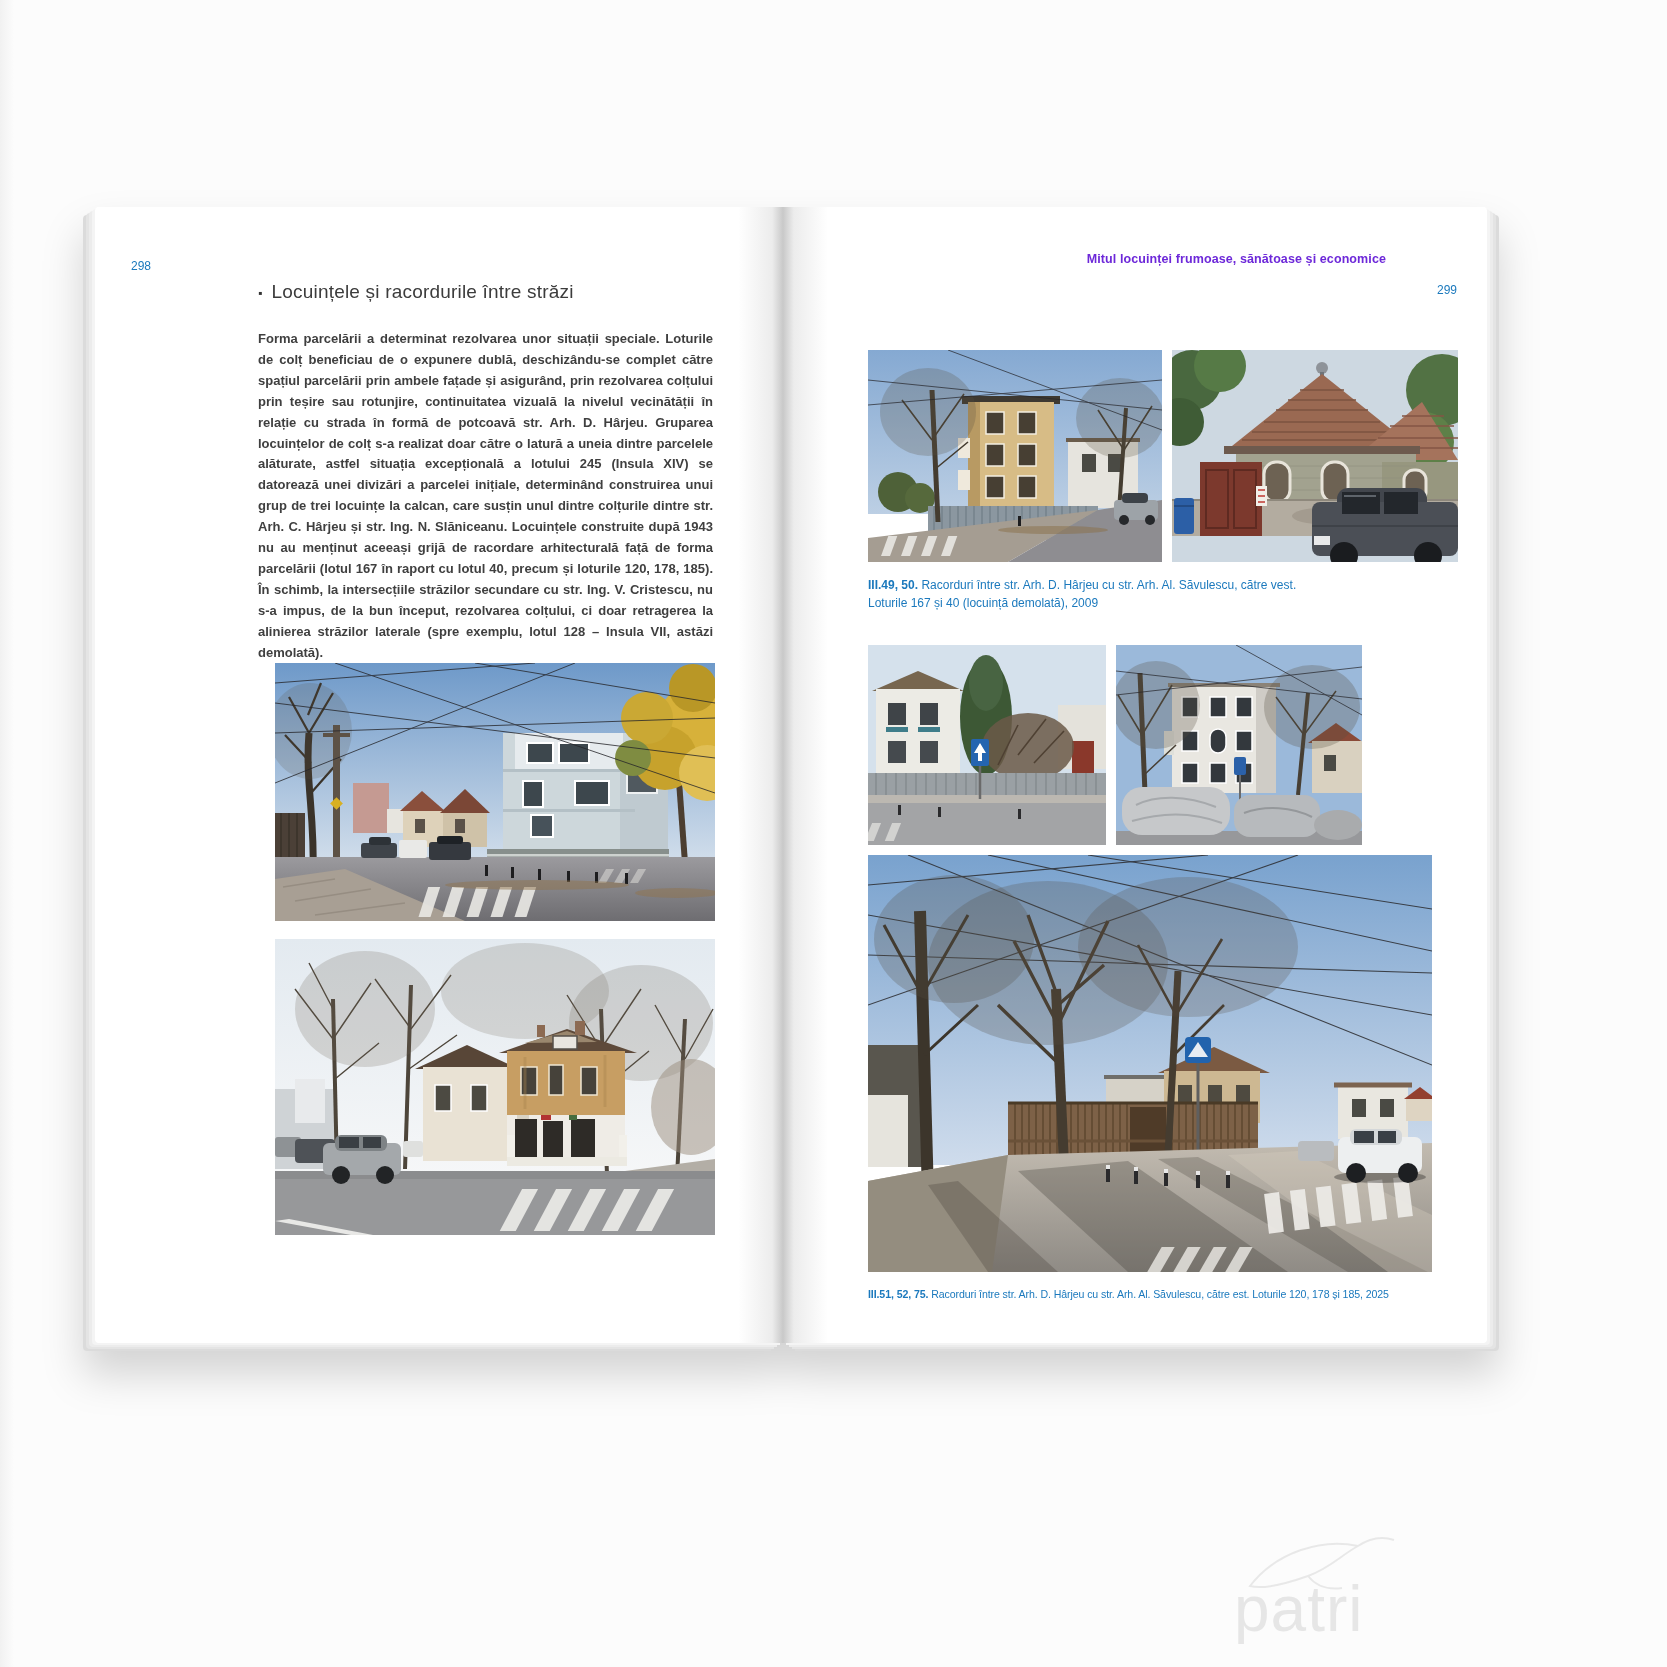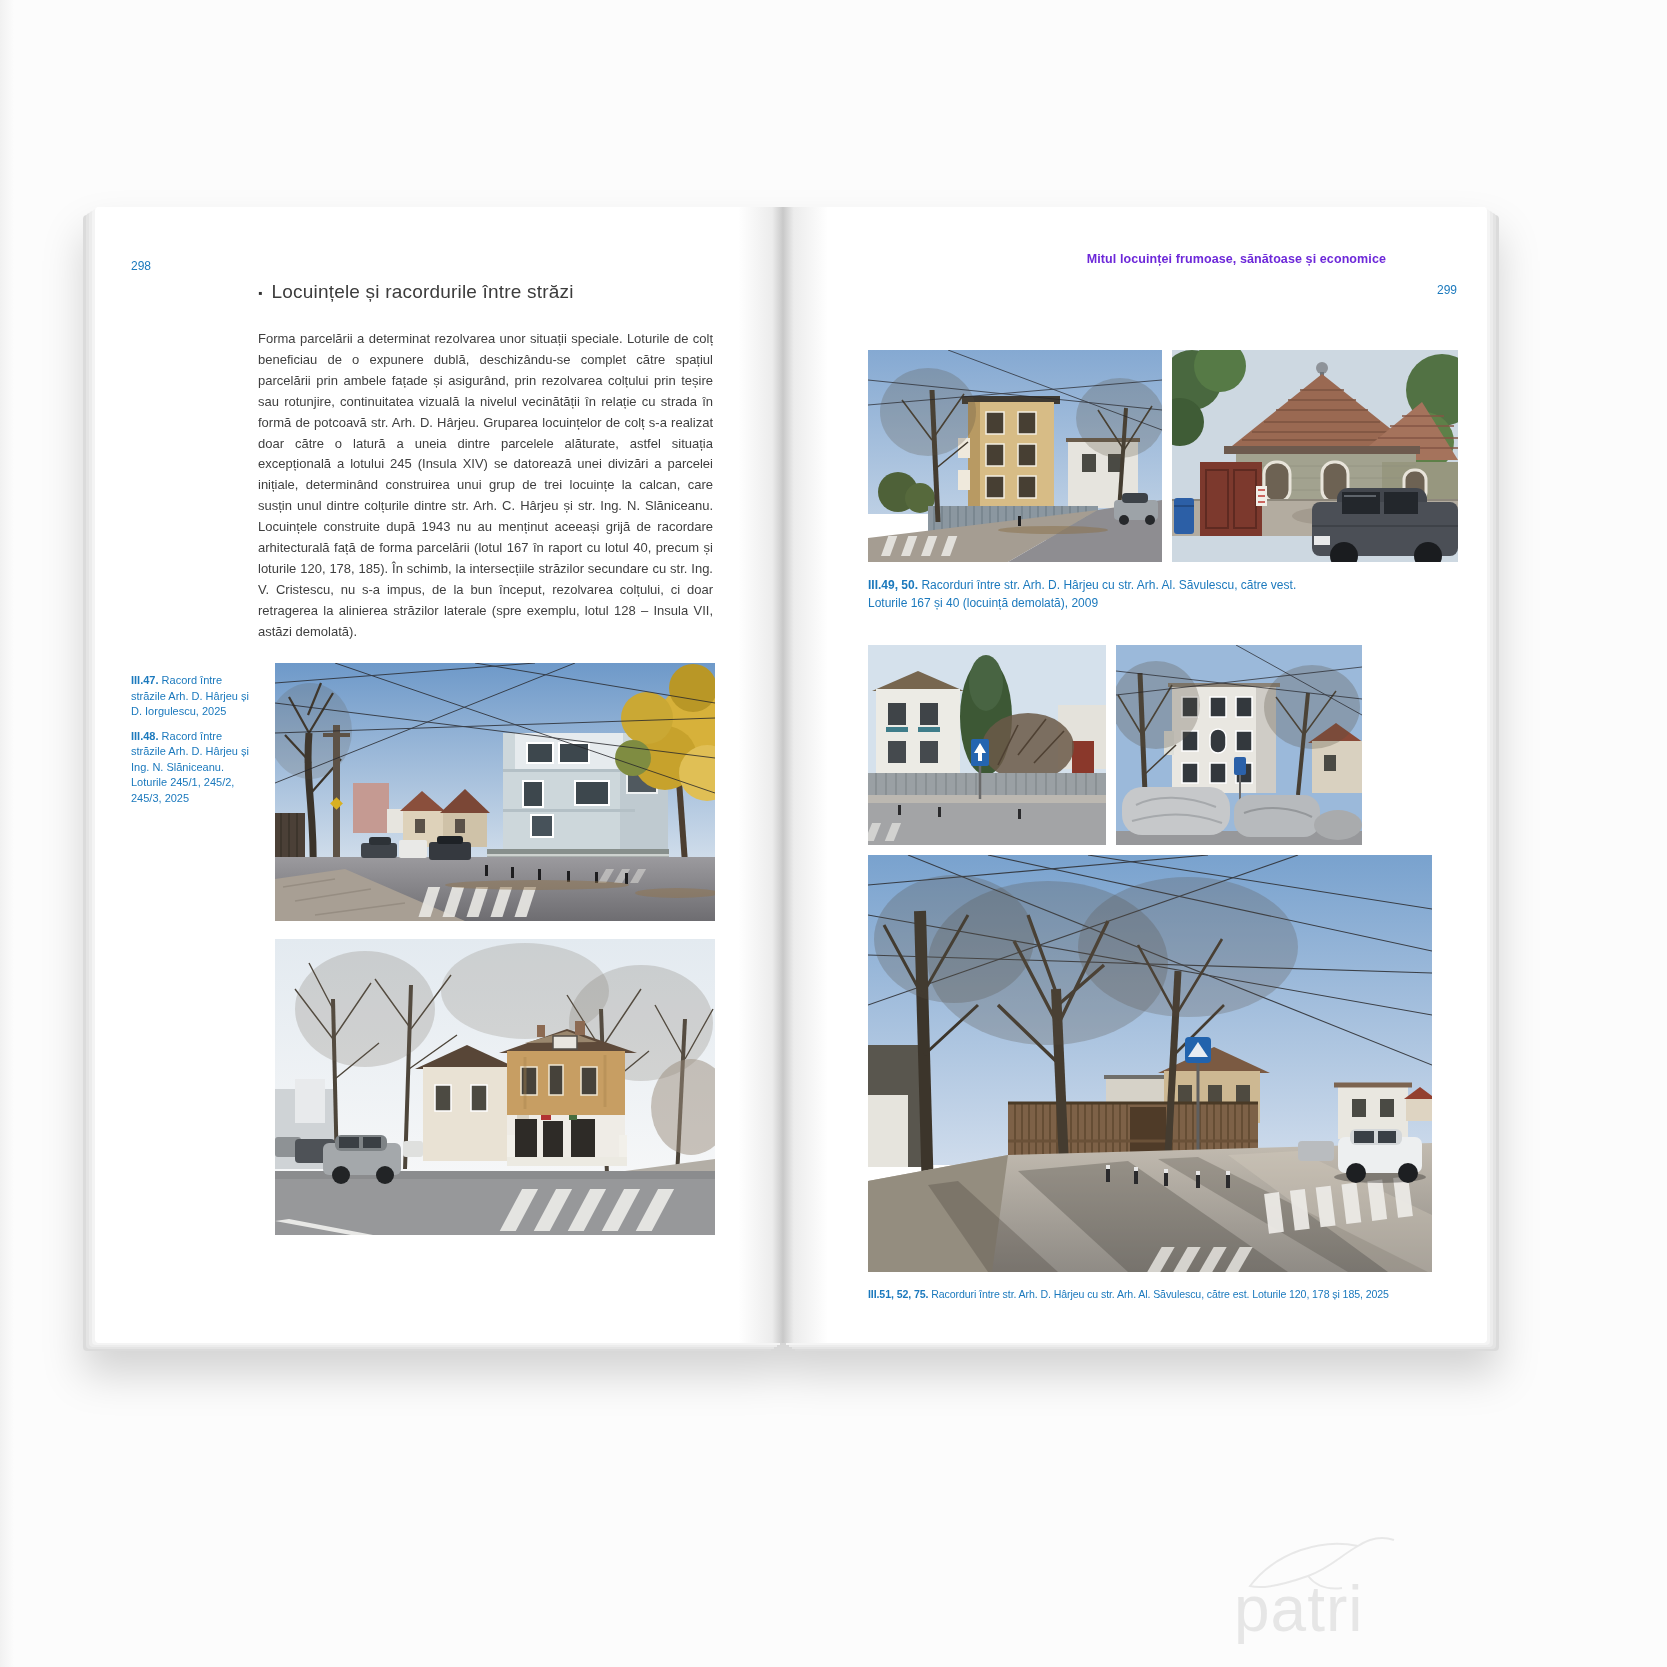--- a/index.html
+++ b/index.html
@@ -19,21 +19,21 @@
                 rgba(45,45,45,.26) 50%,rgba(70,70,70,.10) 62%,rgba(0,0,0,0) 100%);}
   .pagenum{position:absolute;font-size:12px;color:#1b79bd;}
   .pagenum-left{left:36px;top:52px;}
   .pagenum-right{right:30px;top:76px;}
   .running-header{position:absolute;right:101px;top:45px;font-size:12.5px;color:#6d28d9;
      font-weight:bold;letter-spacing:.1px;}
   .heading{position:absolute;left:163px;top:74px;margin:0;font-weight:normal;
      font-size:19px;color:#3c3c3c;letter-spacing:.2px;display:flex;align-items:center;}
   .heading .bullet{font-size:12px;color:#333;margin-right:9px;transform:translateY(1px);}
   .body-par{position:absolute;left:163px;top:122px;width:455px;margin:0;
-     font-size:13px;line-height:20.9px;text-align:justify;color:#3f3f3f;}
+     font-size:13px;line-height:20.9px;text-align:justify;color:#3f3f3f;font-weight:bold;}
   .margin-caps{position:absolute;left:36px;top:466px;width:128px;}
   .mcap{margin:0 0 9px 0;font-size:11px;line-height:15.5px;color:#1b79bd;}
   .mcap b{font-weight:bold;}
   .cap{position:absolute;color:#1b79bd;font-size:12px;line-height:18px;}
   .cap b{font-weight:bold;}
   .cap-top{left:85px;top:369px;width:530px;}
   .cap-bottom{left:85px;top:1078px;width:610px;white-space:nowrap;font-size:10.6px;letter-spacing:-.1px;}
   figure.photo{position:absolute;margin:0;overflow:hidden;}
   figure.photo svg{display:block;width:100%;height:100%;}
   .photo47{left:180px;top:456px;width:440px;height:258px;}
@@ -55,24 +55,20 @@
     <div class="page page-left">
       <div class="pagenum pagenum-left">298</div>
 
       <h1 class="heading">
           <span class="bullet">▪</span>
           <span>Locuințele și racordurile între străzi</span>
         </h1>
 
       <p class="body-par">Forma parcelării a determinat rezolvarea unor situații speciale. Loturile de colț beneficiau de o expunere dublă, deschizându-se complet către spațiul parcelării prin ambele fațade și asigurând, prin rezolvarea colțului prin teșire sau rotunjire, continuitatea vizuală la nivelul vecinătății în relație cu strada în formă de potcoavă str. Arh. D. Hârjeu. Gruparea locuințelor de colț s-a realizat doar către o latură a uneia dintre parcelele alăturate, astfel situația excepțională a lotului 245 (Insula XIV) se datorează unei divizări a parcelei inițiale, determinând construirea unui grup de trei locuințe la calcan, care susțin unul dintre colțurile dintre str. Arh. C. Hârjeu și str. Ing. N. Slăniceanu. Locuințele construite după 1943 nu au menținut aceeași grijă de racordare arhitecturală față de forma parcelării (lotul 167 în raport cu lotul 40, precum și loturile 120, 178, 185). În schimb, la intersecțiile străzilor secundare cu str. Ing. V. Cristescu, nu s-a impus, de la bun început, rezolvarea colțului, ci doar retragerea la alinierea străzilor laterale (spre exemplu, lotul 128 – Insula VII, astăzi demolată).</p>
 
-      <div class="margin-caps">
-        <p class="mcap"><b>III.47.</b> <span>Racord între străzile Arh. D. Hârjeu și D. Iorgulescu, 2025</span></p>
-        <p class="mcap"><b>III.48.</b> <span>Racord între străzile Arh. D. Hârjeu și Ing. N. Slăniceanu. Loturile 245/1, 245/2, 245/3, 2025</span></p>
-      </div>
 
       <figure class="photo photo47">
         <svg viewBox="0 0 440 258" xmlns="http://www.w3.org/2000/svg">
           <defs>
             <linearGradient id="sky47" x1="0" y1="0" x2="0" y2="1">
               <stop offset="0" stop-color="#6e99c9"></stop>
                 <stop offset="1" stop-color="#cfdcea"></stop>
             </linearGradient>
             <linearGradient id="road47" x1="0" y1="0" x2="0" y2="1">
               <stop offset="0" stop-color="#9b9a9e"></stop>

